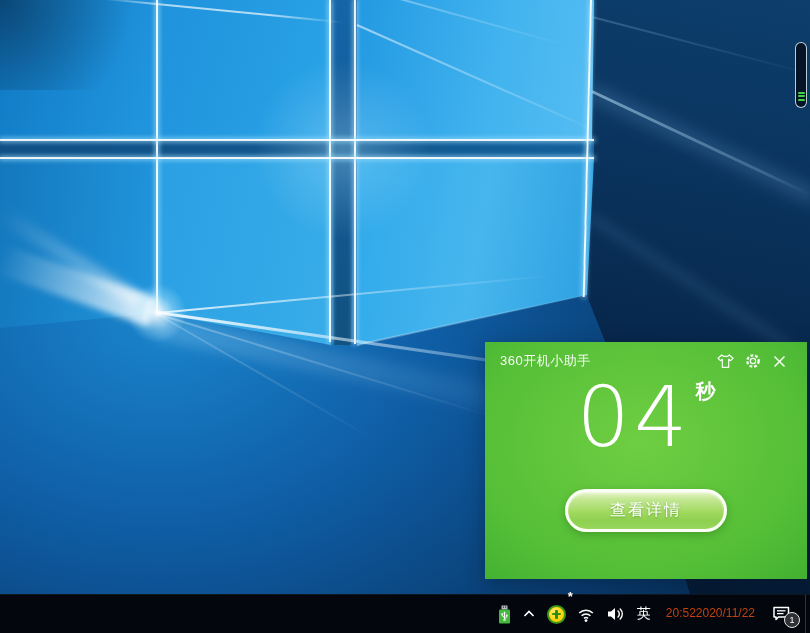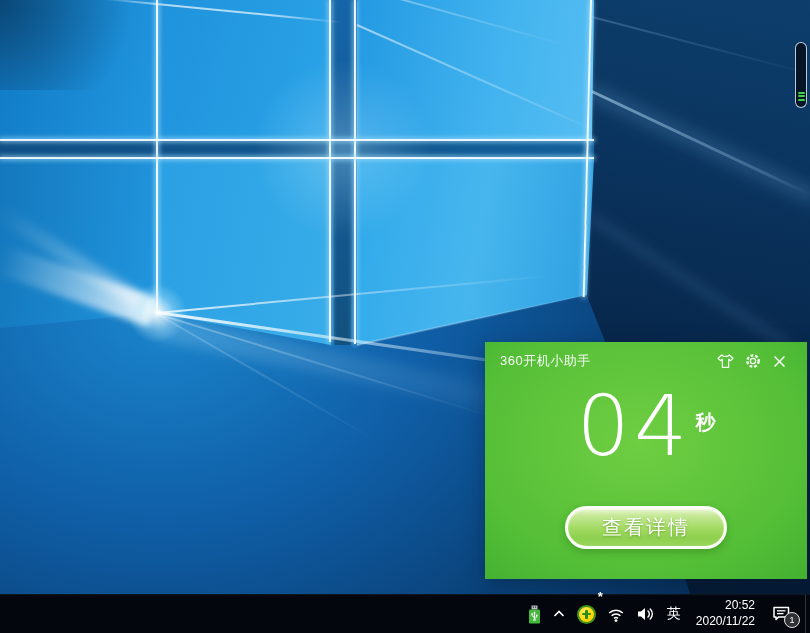--- a/index.html
+++ b/index.html
@@ -79,49 +79,49 @@
     background:rgba(5,15,28,0.85);border:1px solid rgba(225,235,245,0.85);box-sizing:border-box;
     display:flex;flex-direction:column;justify-content:flex-end;align-items:center;padding-bottom:5px;cursor:pointer;}
   .edge-lines span{display:block;width:7px;height:2px;background:#3fd243;margin:1.5px 0;border-radius:1px;}
   
   .popup{position:absolute;left:485px;top:342px;width:322px;height:237px;
     background:radial-gradient(360px 280px at 48% 42%,#6fce42 0%,#55bf37 45%,#3aa92e 78%,#2f9e2b 100%);
     box-shadow:0 4px 18px rgba(0,20,40,0.35);color:#fff;}
   .popup-header{display:flex;align-items:center;padding:10px 20px 0 15px;}
   .popup-title{flex:1;font-size:13px;color:rgba(255,255,255,0.96);letter-spacing:0.5px;}
   .hicon{margin-left:11px;cursor:pointer;display:inline-flex;opacity:0.95;}
-  .num-row{display:flex;justify-content:center;align-items:center;margin-top:8px;height:98px;}
+  .num-row{display:flex;justify-content:center;align-items:flex-start;margin-top:8px;height:98px;}
   .num{font-family:"DejaVu Sans",sans-serif;font-weight:200;font-size:84px;line-height:0.95;
     letter-spacing:4px;color:#fff;}
   .unit{font-size:20px;margin-left:4px;margin-bottom:10px;font-weight:bold;}
   .popup-msg{margin-top:16px;text-align:center;font-size:13px;letter-spacing:0.5px;color:rgba(255,255,255,0.97);}
-  .detail-btn{display:block;margin:30px auto 0;width:162px;height:43px;border-radius:22px;
+  .detail-btn{display:block;margin:13px auto 0;width:162px;height:43px;border-radius:22px;
     border:3px solid #fcfdf6;
     background:linear-gradient(180deg,#e9f6cf 0%,#c6e897 18%,#a0d95f 55%,#8ed050 78%,#97d75c 100%);
-    color:#fff;font-size:20px;letter-spacing:2px;text-shadow:0 1px 2px rgba(60,130,20,0.55);
+    color:#fff;font-size:16px;letter-spacing:2px;text-shadow:0 1px 2px rgba(60,130,20,0.55);
     box-shadow:0 3px 8px rgba(20,80,10,0.3),inset 0 1px 2px rgba(255,255,255,0.6);
     cursor:pointer;font-family:inherit;}
   
   .taskbar{position:absolute;left:0;top:594px;width:810px;height:39px;background:#03070d;
     border-top:1px solid rgba(120,160,200,0.10);box-sizing:border-box;
     display:flex;align-items:center;justify-content:flex-end;}
   .tray{display:flex;align-items:center;height:100%;}
   .tray-item{display:flex;align-items:center;justify-content:center;height:100%;padding:0 5px;cursor:pointer;}
   .s360{width:19px;height:19px;border-radius:50%;box-sizing:border-box;position:relative;
     background:radial-gradient(circle at 38% 32%,#ffea62 0%,#ffd60a 55%,#f0c400 100%);
     border:2px solid #3f941c;}
   .s360 i{position:absolute;left:50%;top:50%;}
   .s360 i::before,.s360 i::after{content:"";position:absolute;background:#2e8c12;border-radius:1px;}
   .s360 i::before{width:9px;height:2.6px;left:-4.5px;top:-1.3px;}
   .s360 i::after{width:2.6px;height:9px;left:-1.3px;top:-4.5px;}
   .wifi-wrap{position:relative;}
   .wifi-star{position:absolute;left:-3px;top:-6px;font-size:13px;color:#fff;font-weight:bold;}
   .ime{font-size:14px;color:#fff;padding:0 6px;}
-  .clock{display:flex;flex-direction:column;align-items:flex-end;justify-content:center;
-    color:#ffffff;font-size:12px;line-height:1.3;padding:0 9px;cursor:pointer;}
+  .clock{display:flex;align-items:flex-end;justify-content:center;
+    color:#c2410c;font-size:12px;line-height:1.3;padding:0 9px;cursor:pointer;}
   .action{position:relative;padding:0 12px 0 8px;}
   .badge{position:absolute;right:5px;bottom:5px;width:14px;height:14px;border-radius:50%;
     background:#2f3136;border:1.5px solid #e8e8e8;box-sizing:content-box;color:#fff;font-size:9px;
     display:flex;align-items:center;justify-content:center;}
   .show-desktop{width:4px;height:100%;border-left:1px solid rgba(255,255,255,0.18);cursor:pointer;}
 </style>
 </head>
 <body>
 
 <div class="screen">

